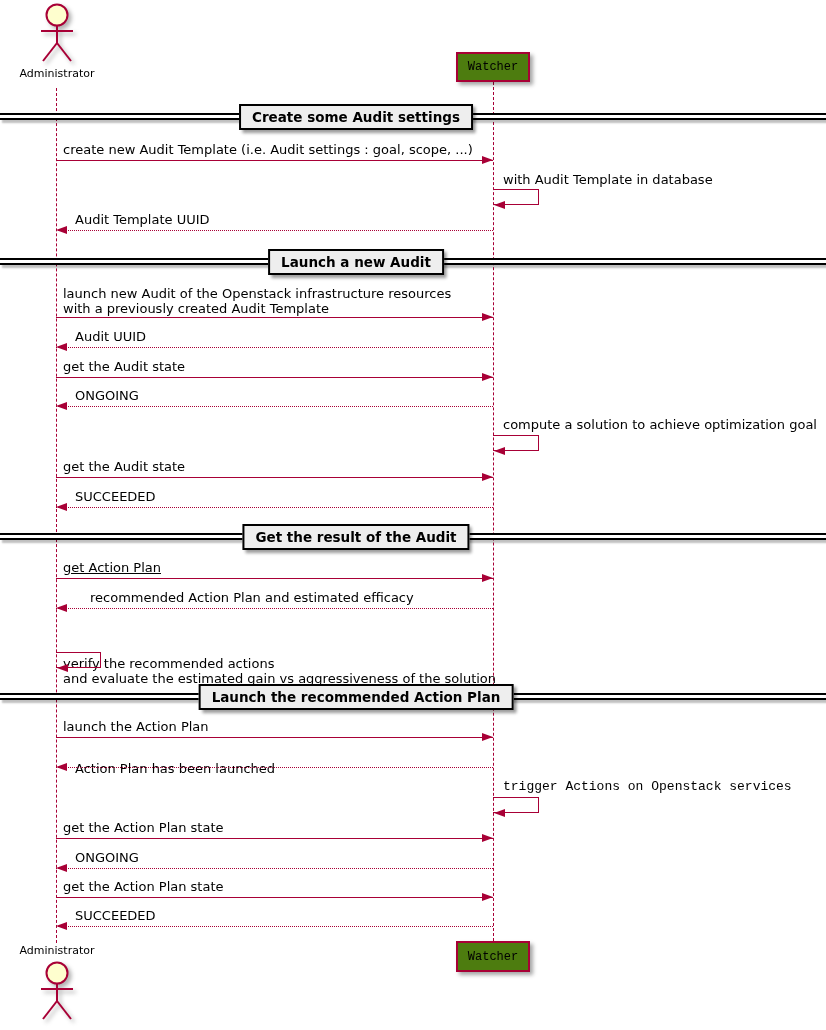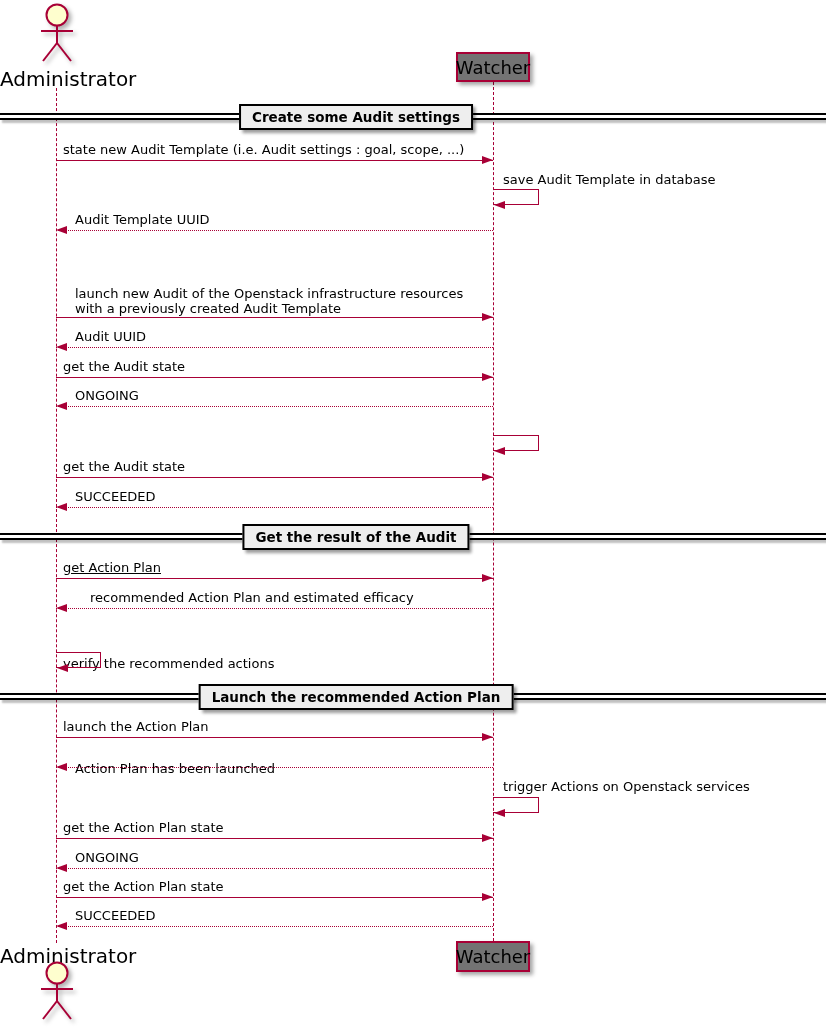--- a/index.html
+++ b/index.html
@@ -5,28 +5,28 @@
   html,body{margin:0;padding:0;background:#fff;}
   #diagram{
     position:relative;width:826px;height:1030px;background:#fff;
     font-family:"DejaVu Sans", sans-serif;font-size:13px;color:#000;
     overflow:hidden;
   }
   
   .lifeline{position:absolute;width:0;border-left:1px dashed #A80036;z-index:1;}
   
   .pbox{
-    position:absolute;background:#737373;border:2px solid #A80036;
+    position:absolute;background:#4d7c0f;border:2px solid #A80036;
     box-shadow:3px 3px 4px rgba(0,0,0,0.35);
     display:flex;align-items:center;justify-content:center;
-    font-size:18px;z-index:3;box-sizing:border-box;
+    font-size:12px;z-index:3;box-sizing:border-box;font-family:Liberation Mono, monospace;
   }
   
   .actor-fig{position:absolute;z-index:3;filter:drop-shadow(3px 3px 2px rgba(0,0,0,0.3));}
-  .actor-label{position:absolute;width:114px;text-align:center;font-size:20px;z-index:3;white-space:nowrap;}
+  .actor-label{position:absolute;width:114px;text-align:center;font-size:11px;z-index:3;white-space:nowrap;}
   
   .divider{position:absolute;left:0;width:712px;height:26px;z-index:2;}
   .divider .dline{
     position:absolute;left:0;top:9px;width:826px;height:3px;
     border-top:2px solid #000;border-bottom:2px solid #000;background:#fff;
     box-shadow:2px 3px 2px rgba(0,0,0,0.25);
   }
   .divider .dlabel{
     position:absolute;left:50%;top:0;transform:translateX(-50%);
     background:#EEEEEE;border:2px solid #000;
@@ -75,45 +75,50 @@
 
   <div class="pbox" style="left:456px;top:52px;width:74px;height:30px;">
     <span>Watcher</span>
   </div>
 
   <div class="divider" style="top:104px;">
     <div class="dline"></div>
     <div class="dlabel">Create some Audit settings</div>
   </div>
 
-  <div class="mlabel" style="left:63px;top:143px;">state new Audit Template (i.e. Audit settings : goal, scope, ...)</div>
+  <div class="mlabel" style="left:63px;top:143px;">create new Audit Template (i.e. Audit settings : goal, scope, ...)</div>
   <div class="arrow solid to-right" style="left:56px;top:160px;width:437px;"></div>
 
-  <div class="mlabel" style="left:503px;top:173px;">save Audit Template in database</div>
+  <div class="mlabel" style="left:503px;top:173px;">with Audit Template in database</div>
   <div class="selfloop" style="left:493px;top:189px;"></div>
 
   <div class="mlabel" style="left:75px;top:213px;">Audit Template UUID</div>
   <div class="arrow dotted to-left" style="left:56px;top:230px;width:437px;"></div>
 
+  <div class="divider" style="top:249px;">
+    <div class="dline"></div>
+    <div class="dlabel">Launch a new Audit</div>
+  </div>
 
-  <div class="mlabel" style="left:63px;top:287px;margin-left:12px;">
+  <div class="mlabel" style="left:63px;top:287px;">
     <span>launch new Audit of the Openstack infrastructure resources</span><br>
     <span>with a previously created Audit Template</span>
   </div>
   <div class="arrow solid to-right" style="left:56px;top:317px;width:437px;"></div>
 
   <div class="mlabel" style="left:75px;top:330px;text-align:right;">Audit UUID</div>
   <div class="arrow dotted to-left" style="left:56px;top:347px;width:437px;"></div>
 
   <div class="mlabel" style="left:63px;top:360px;">get the Audit state</div>
   <div class="arrow solid to-right" style="left:56px;top:377px;width:437px;"></div>
 
   <div class="mlabel" style="left:75px;top:389px;">ONGOING</div>
   <div class="arrow dotted to-left" style="left:56px;top:406px;width:437px;"></div>
 
+  <div class="mlabel" style="left:503px;top:418px;">compute a solution to achieve optimization goal</div>
   <div class="selfloop" style="left:493px;top:435px;"></div>
 
   <div class="mlabel" style="left:63px;top:460px;">get the Audit state</div>
   <div class="arrow solid to-right" style="left:56px;top:477px;width:437px;"></div>
 
   <div class="mlabel" style="left:75px;top:490px;">SUCCEEDED</div>
   <div class="arrow dotted to-left" style="left:56px;top:507px;width:437px;"></div>
 
   <div class="divider" style="top:524px;">
     <div class="dline"></div>
@@ -121,35 +126,36 @@
   </div>
 
   <div class="mlabel" style="left:63px;top:561px;text-decoration:underline;">get Action Plan</div>
   <div class="arrow solid to-right" style="left:56px;top:578px;width:437px;"></div>
 
   <div class="mlabel" style="left:90px;top:591px;">recommended Action Plan and estimated efficacy</div>
   <div class="arrow dotted to-left" style="left:56px;top:608px;width:437px;"></div>
 
   <div class="mlabel" style="left:63px;top:657px;">
     <span>verify the recommended actions</span><br>
+    <span>and evaluate the estimated gain vs aggressiveness of the solution</span>
   </div>
   <div class="selfloop" style="left:56px;top:652px;width:44px;"></div>
 
   <div class="divider" style="top:684px;">
     <div class="dline"></div>
     <div class="dlabel">Launch the recommended Action Plan</div>
   </div>
 
   <div class="mlabel" style="left:63px;top:720px;">launch the Action Plan</div>
   <div class="arrow solid to-right" style="left:56px;top:737px;width:437px;"></div>
 
   <div class="mlabel" style="left:75px;top:750px;margin-top:12px;">Action Plan has been launched</div>
   <div class="arrow dotted to-left" style="left:56px;top:767px;width:437px;"></div>
 
-  <div class="mlabel" style="left:503px;top:780px;">trigger Actions on Openstack services</div>
+  <div class="mlabel" style="left:503px;top:780px;font-family:Liberation Mono, monospace;">trigger Actions on Openstack services</div>
   <div class="selfloop" style="left:493px;top:797px;"></div>
 
   <div class="mlabel" style="left:63px;top:821px;">get the Action Plan state</div>
   <div class="arrow solid to-right" style="left:56px;top:838px;width:437px;"></div>
 
   <div class="mlabel" style="left:75px;top:851px;">ONGOING</div>
   <div class="arrow dotted to-left" style="left:56px;top:868px;width:437px;"></div>
 
   <div class="mlabel" style="left:63px;top:880px;">get the Action Plan state</div>
   <div class="arrow solid to-right" style="left:56px;top:897px;width:437px;"></div>

